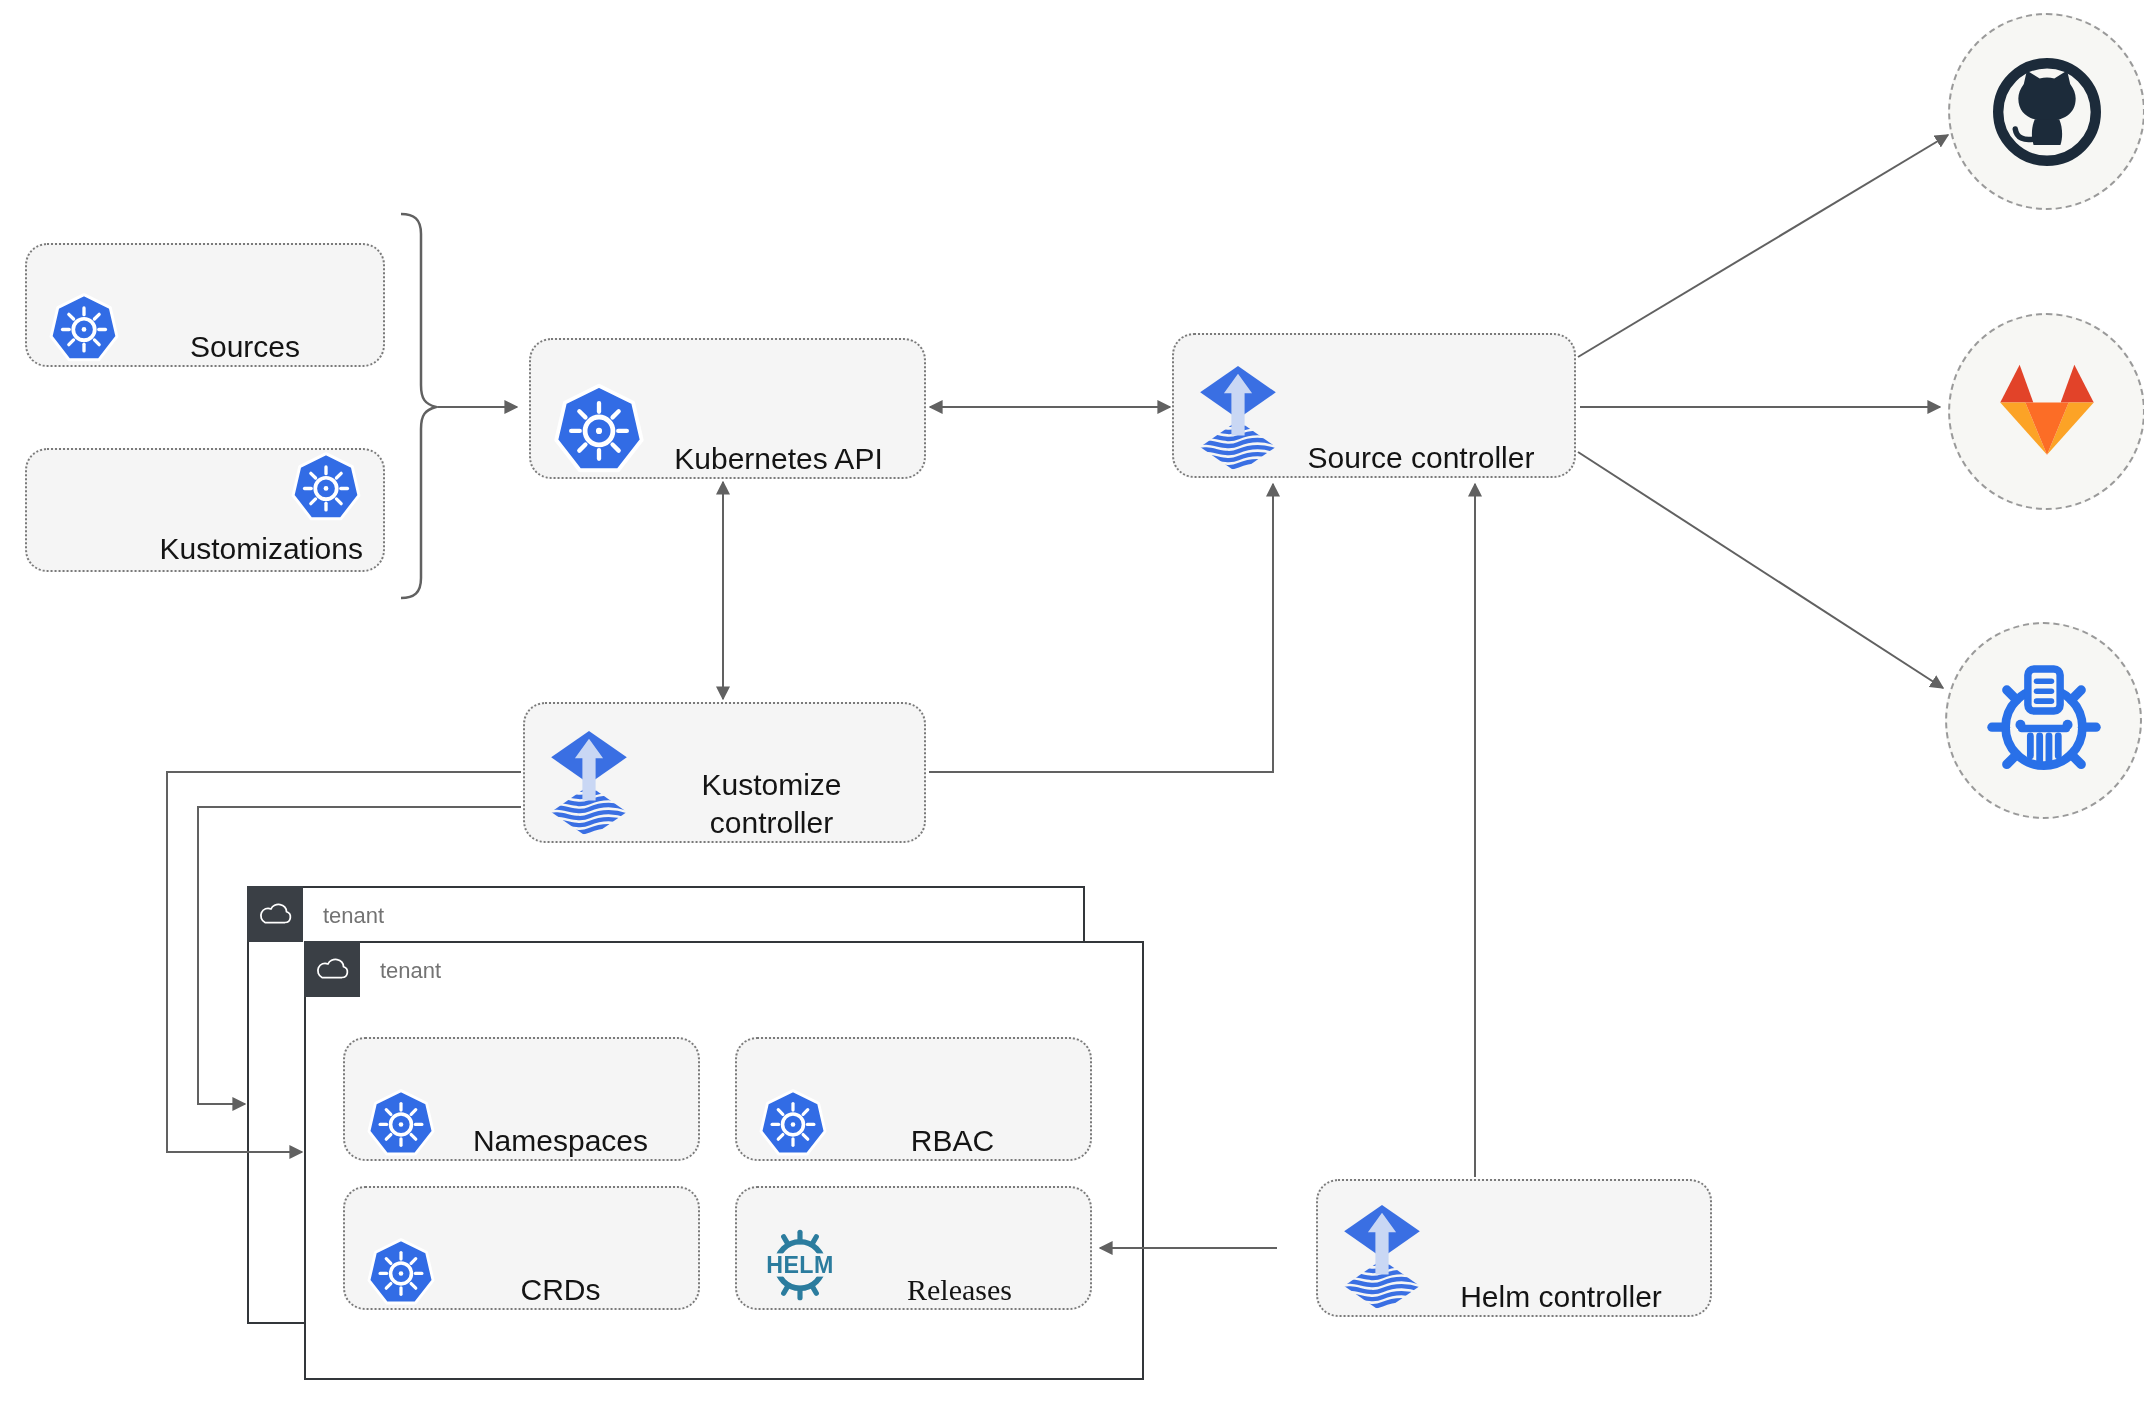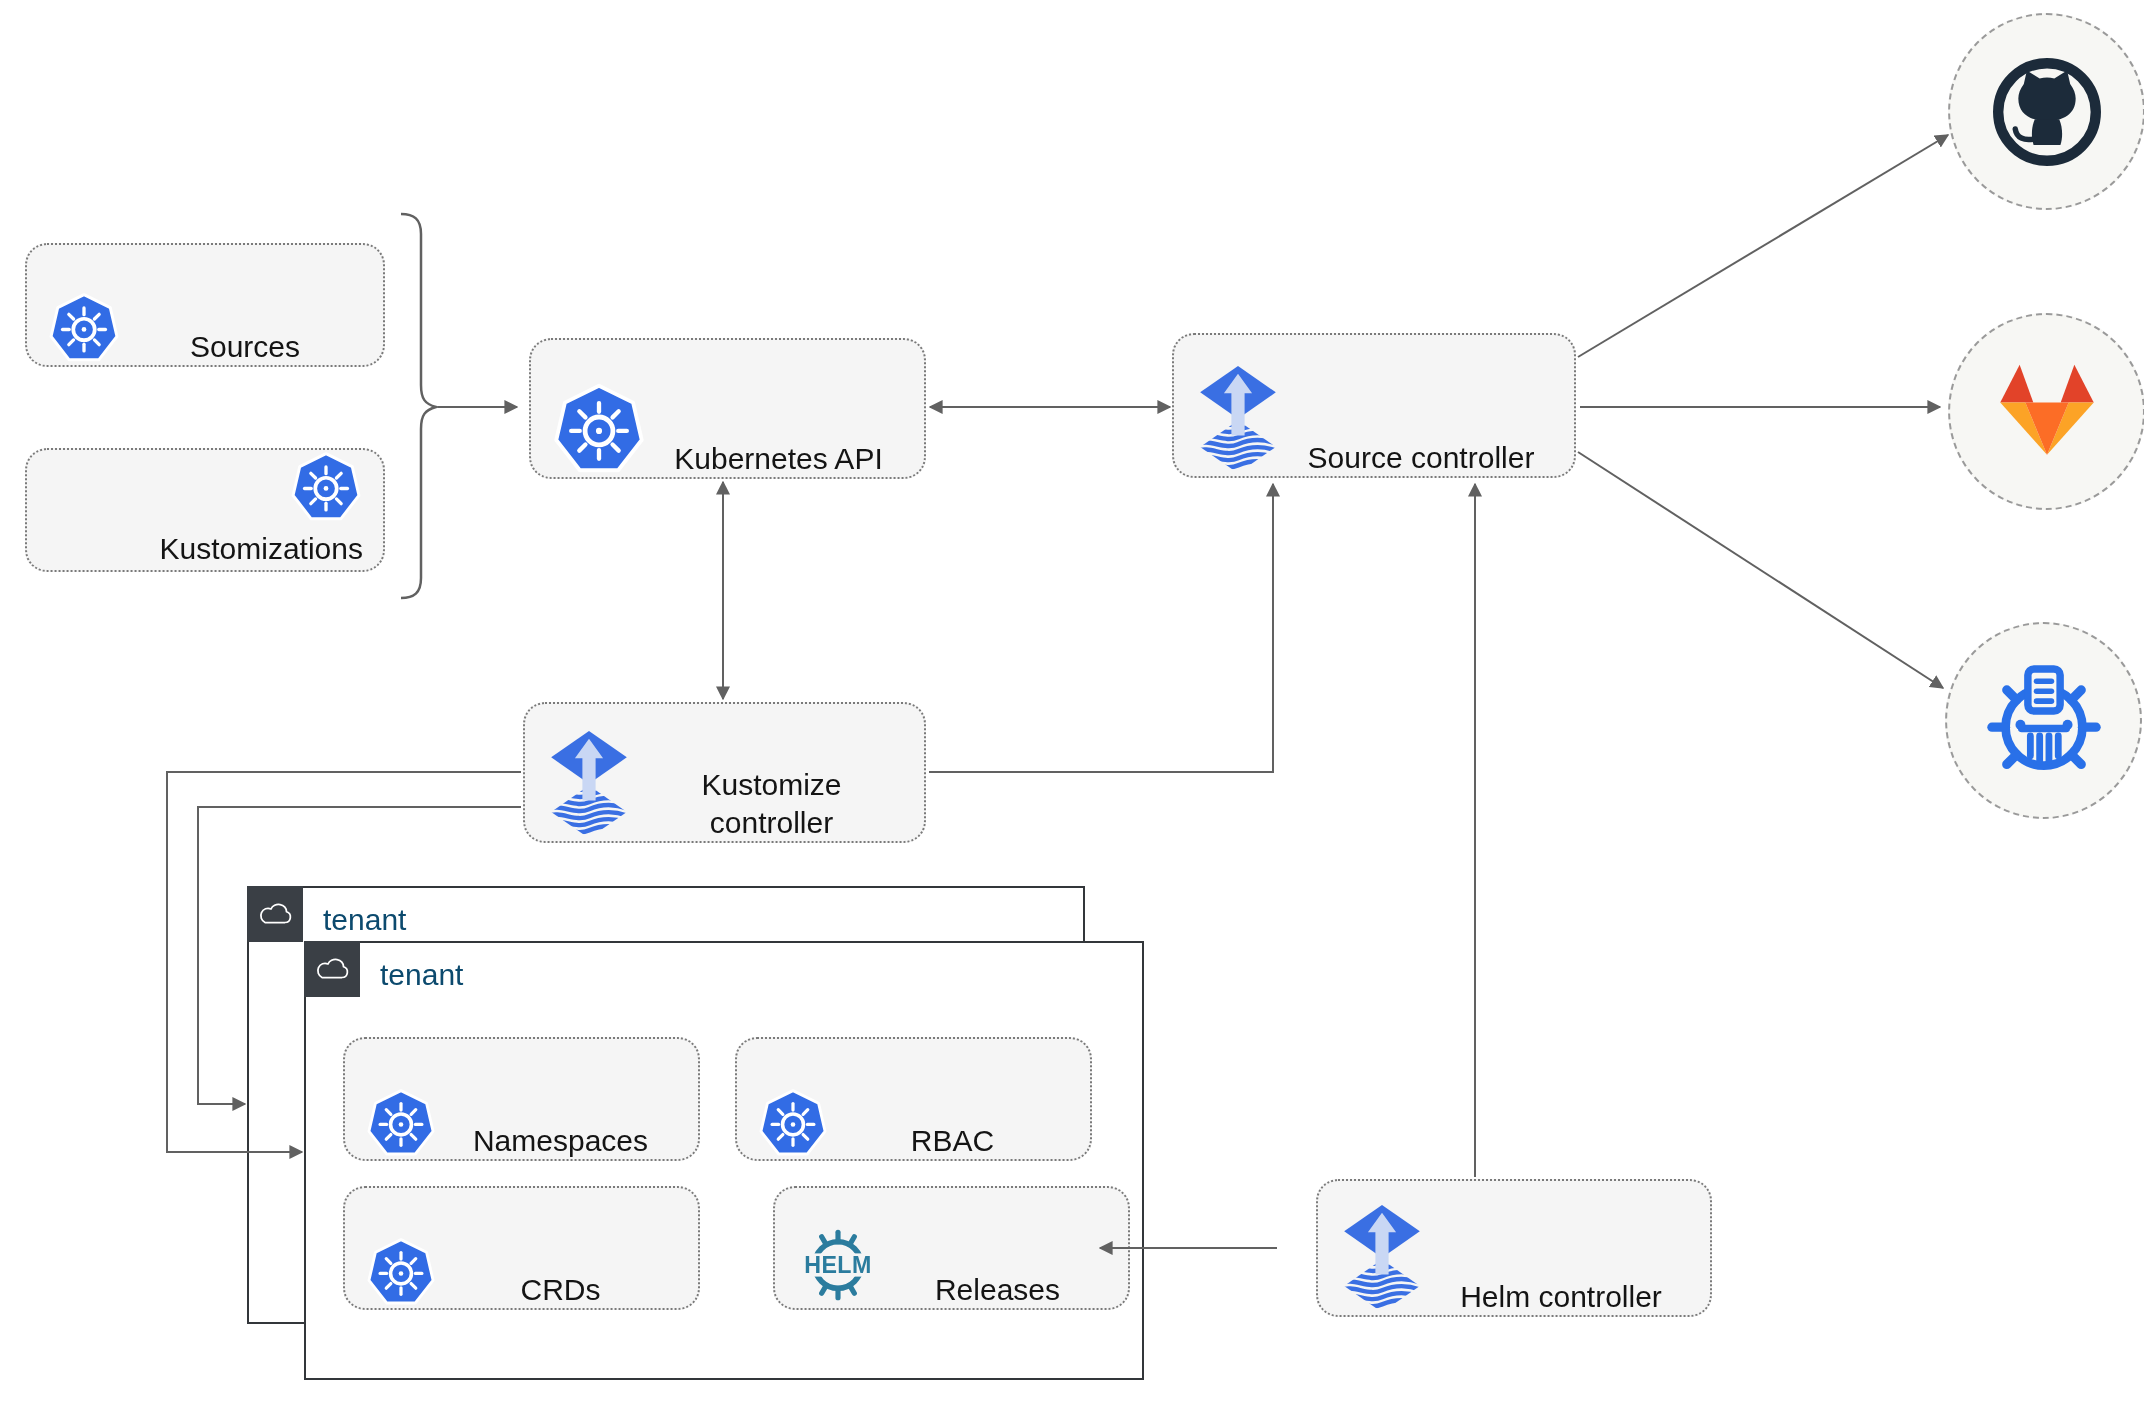--- a/index.html
+++ b/index.html
@@ -12,21 +12,21 @@
   .node .label{flex:1;text-align:center;font-size:30px;color:#141414;line-height:1.25;}
   .node .label.wrap{max-width:250px;margin:0 auto;}
   .icon{flex-shrink:0;display:block;}
 
   
   .tenant{position:absolute;background:#ffffff;border:2px solid #33363a;box-sizing:border-box;}
   .tenant.back{z-index:0;}
   .tenant.front{z-index:1;}
   .tenant .corner{position:absolute;top:-2px;left:-2px;width:56px;height:56px;background:#3a3f45;
                   display:flex;align-items:center;justify-content:center;}
-  .tenant .tlabel{position:absolute;top:15px;left:74px;font-size:30px;color:#0c4a6e;}
+  .tenant .tlabel{position:absolute;top:15px;left:74px;font-size:22px;color:#737373;}
 
   
   .circle{position:absolute;width:197px;height:197px;border-radius:50%;background:#f7f7f4;
           border:2px dashed #9a9a9a;display:flex;align-items:center;justify-content:center;
           box-sizing:border-box;z-index:2;}
 
   svg.layer{position:absolute;left:0;top:0;z-index:3;pointer-events:none;}
   .hidden-defs{position:absolute;width:0;height:0;overflow:hidden;}
 </style>
 </head>
@@ -163,21 +163,21 @@
     <span class="label">RBAC</span>
   </div>
 
   <div class="node" style="left:343px;top:1186px;width:357px;height:124px;">
     <svg class="icon" width="72" height="72">
         <use href="#sym-k8s"></use>
       </svg>
     <span class="label">CRDs</span>
   </div>
 
-  <div class="node" style="left:773px;top:1186px;width:357px;height:124px;">
+  <div class="node" style="left:735px;top:1186px;width:357px;height:124px;font-family:Liberation Serif, serif;">
     <svg class="icon" width="86" height="86">
         <use href="#sym-helm"></use>
       </svg>
     <span class="label">Releases</span>
   </div>
 
   <div class="circle" style="left:1948px;top:13px;">
     <svg width="122" height="122" viewBox="0 0 100 100">
       <circle cx="50" cy="50" r="40" fill="none" stroke="#1c2b3a" stroke-width="8.5"></circle>
       <path fill="#1c2b3a" d="M31,27 l2.5,-11 l10.5,6.5 c2,-0.5 4,-0.7 6,-0.7 s4,0.2 6,0.7 L66.5,16 L69,27

